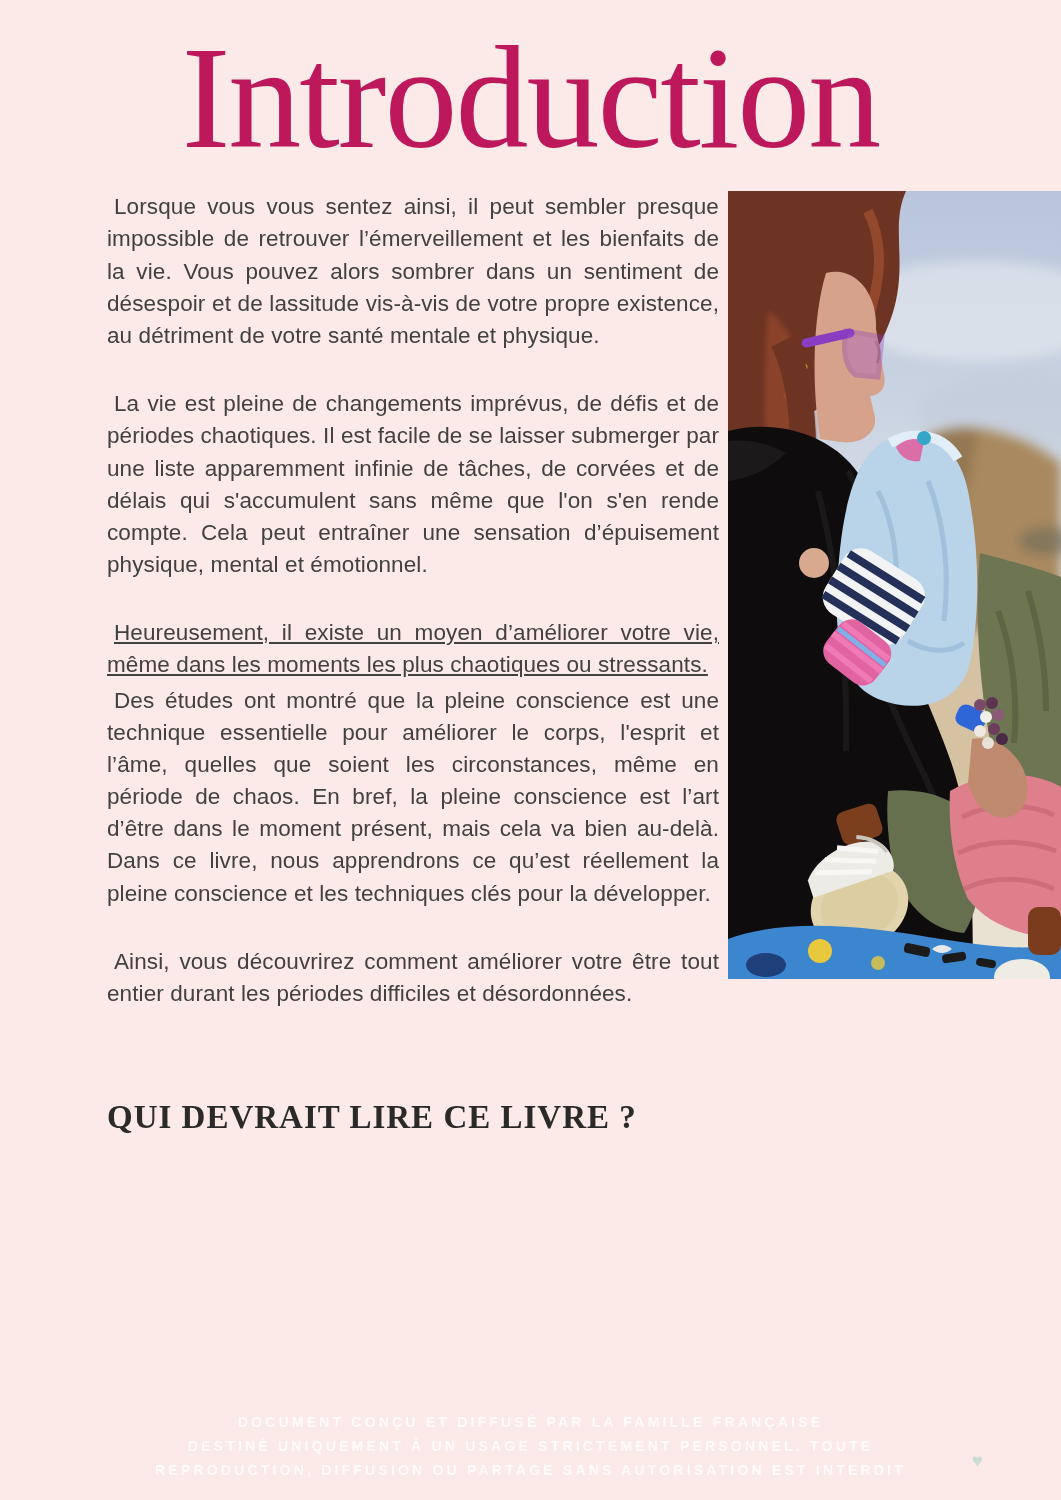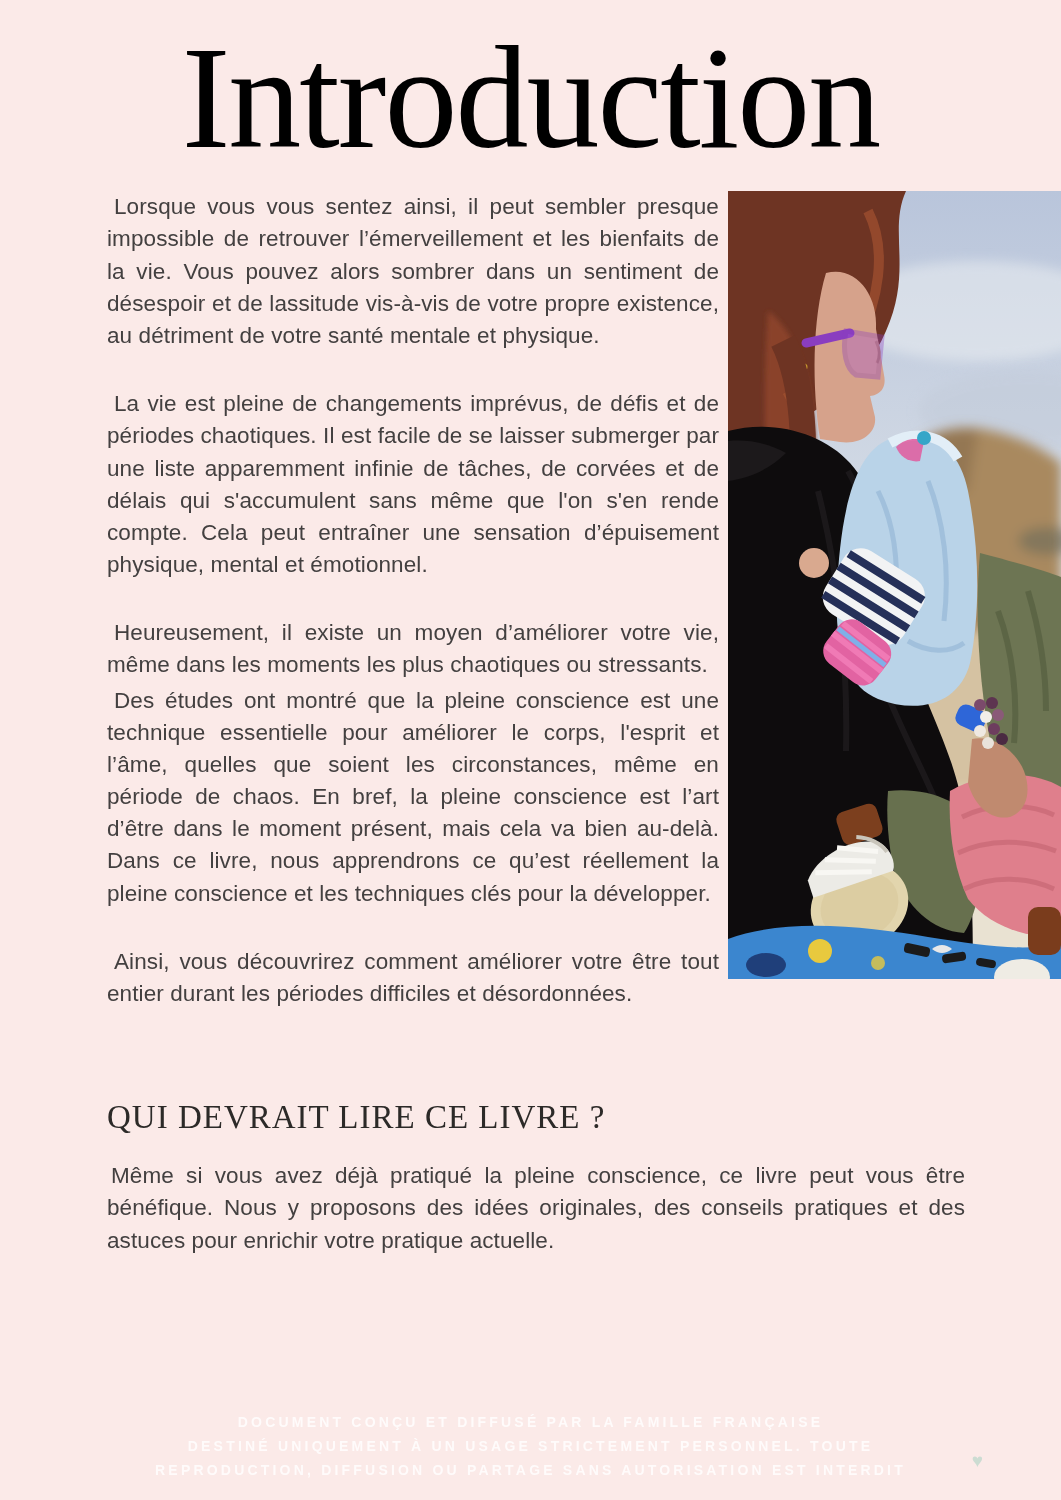--- a/index.html
+++ b/index.html
@@ -13,21 +13,21 @@
 
   
   .title{
     margin:22px 40px 16px 40px;
     text-align:center;
     font-family:"Liberation Serif","DejaVu Serif",serif;
     font-size:146px;
     font-weight:500;
     letter-spacing:-2px;
     line-height:1.05;
-    color:#000000;
+    color:#be185d;
     white-space:nowrap;
   }
 
   
   .content-row{
     position:relative;
     margin-top:14px;
     min-height:880px;
   }
   .left-col{
@@ -35,34 +35,34 @@
   }
   .para{
     margin:0 0 36px 0;
     font-size:22.5px;
     line-height:1.43;
     text-align:justify;
     text-indent:7px;
     color:#434040;
     letter-spacing:.1px;
   }
-  .para.tight{margin-bottom:3px;}
+  .para.tight{margin-bottom:3px;text-decoration:underline;}
 
   .photo-frame{
     position:absolute;right:0;top:0;width:333px;height:788px;
     overflow:hidden;background:#cfd6de;
   }
   .photo-frame svg{display:block;width:100%;height:100%;}
 
   
   .section-heading{
     margin:0 16px 0 107px;
     padding-top:28px;
     font-family:"Liberation Serif","DejaVu Serif",serif;
-    font-weight:400;
+    font-weight:700;
     font-size:33px;
     letter-spacing:1px;
     color:#2c2a28;
   }
   .wide-col{margin:24px 96px 0 107px;}
   .wide-col .para{text-indent:4px;margin-bottom:34px;}
 
   
   .watermark{
     position:absolute;left:0;right:0;bottom:18px;
@@ -205,21 +205,20 @@
 
         <rect x="300" y="716" width="33" height="48" rx="10" fill="#7a3c1c"></rect>
         <ellipse cx="294" cy="786" rx="28" ry="18" fill="#efece4"></ellipse>
       </svg>
     </figure>
   </div>
 
   <h2 class="section-heading">QUI DEVRAIT LIRE CE LIVRE ?</h2>
 
   <div class="wide-col">
-    <p class="para">Même si vous avez déjà pratiqué la pleine conscience, ce livre peut vous être bénéfique. Nous y proposons des idées originales, des conseils pratiques et des astuces pour enrichir votre pratique actuelle.</p>
   </div>
 
   <div class="watermark">
     <div>DOCUMENT CONÇU ET DIFFUSÉ PAR LA FAMILLE FRANÇAISE</div>
     <div>DESTINÉ UNIQUEMENT À UN USAGE STRICTEMENT PERSONNEL. TOUTE</div>
     <div>REPRODUCTION, DIFFUSION OU PARTAGE SANS AUTORISATION EST INTERDIT</div>
   </div>
   <span class="heart">♥</span>
 
 </div>

